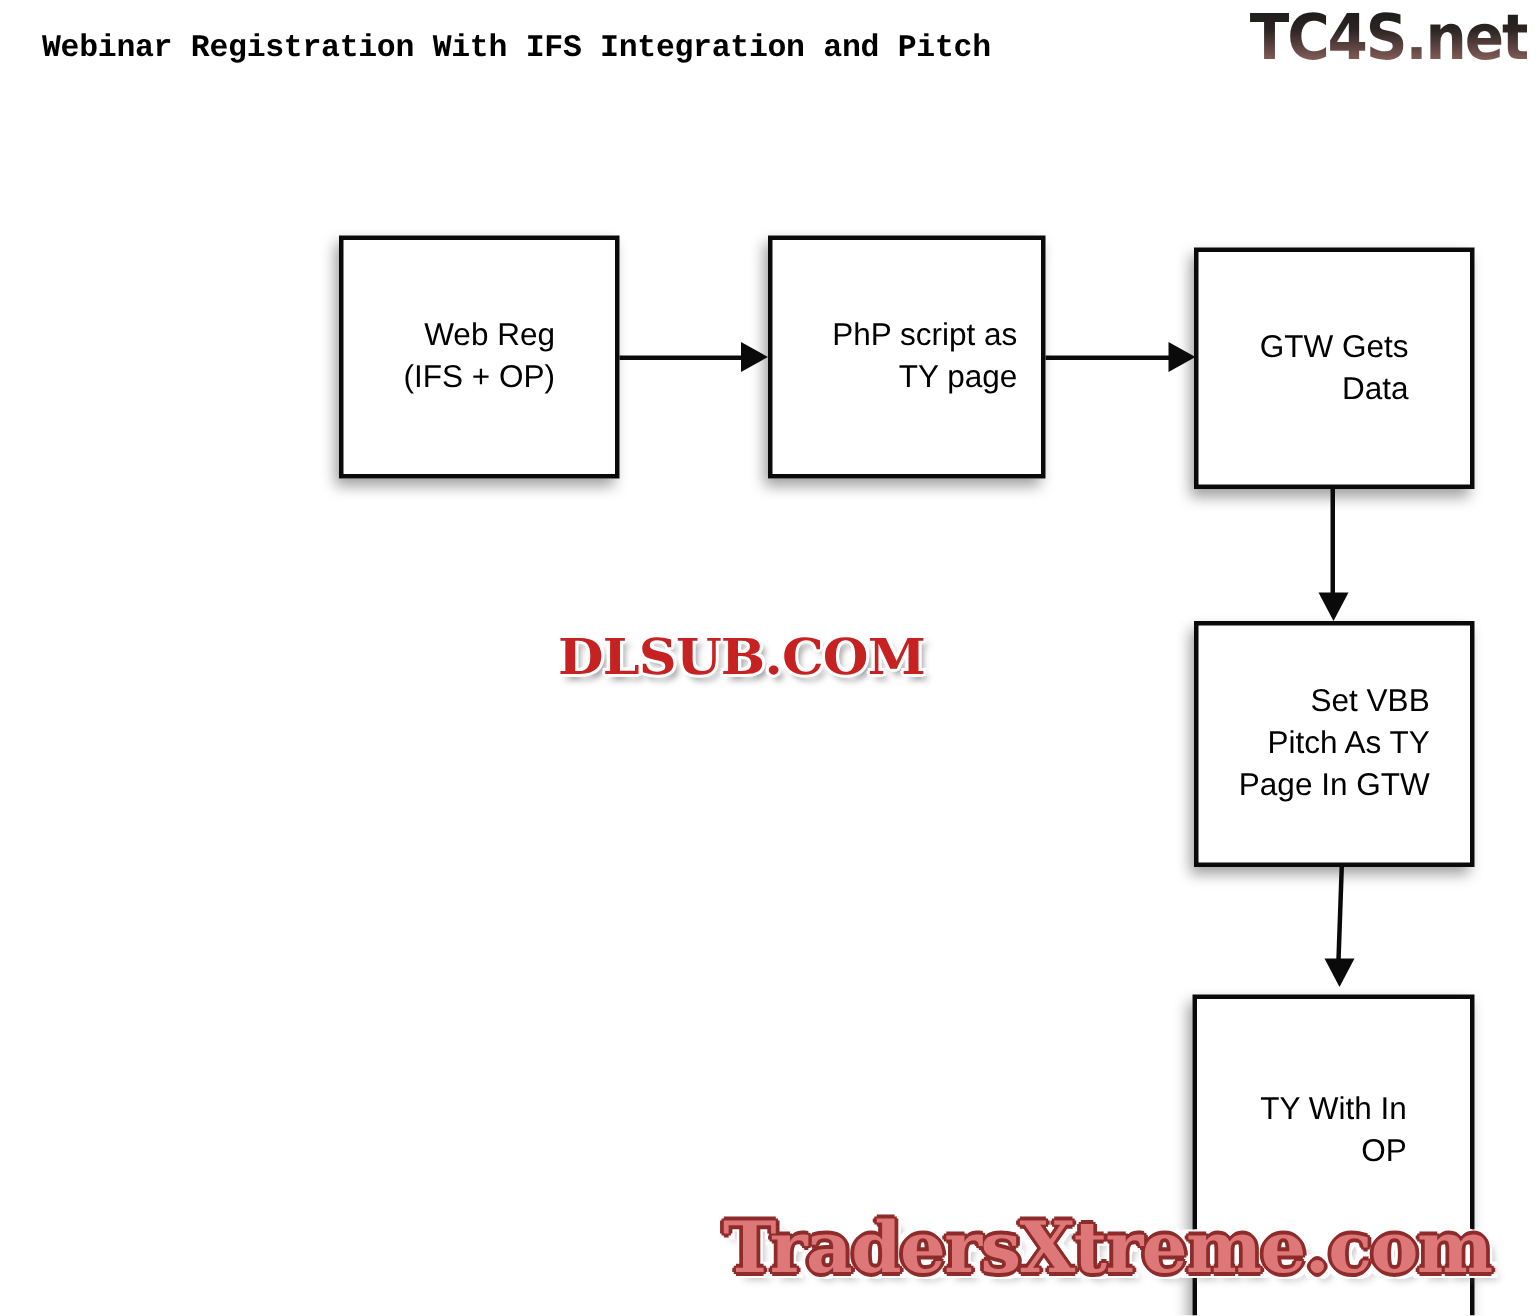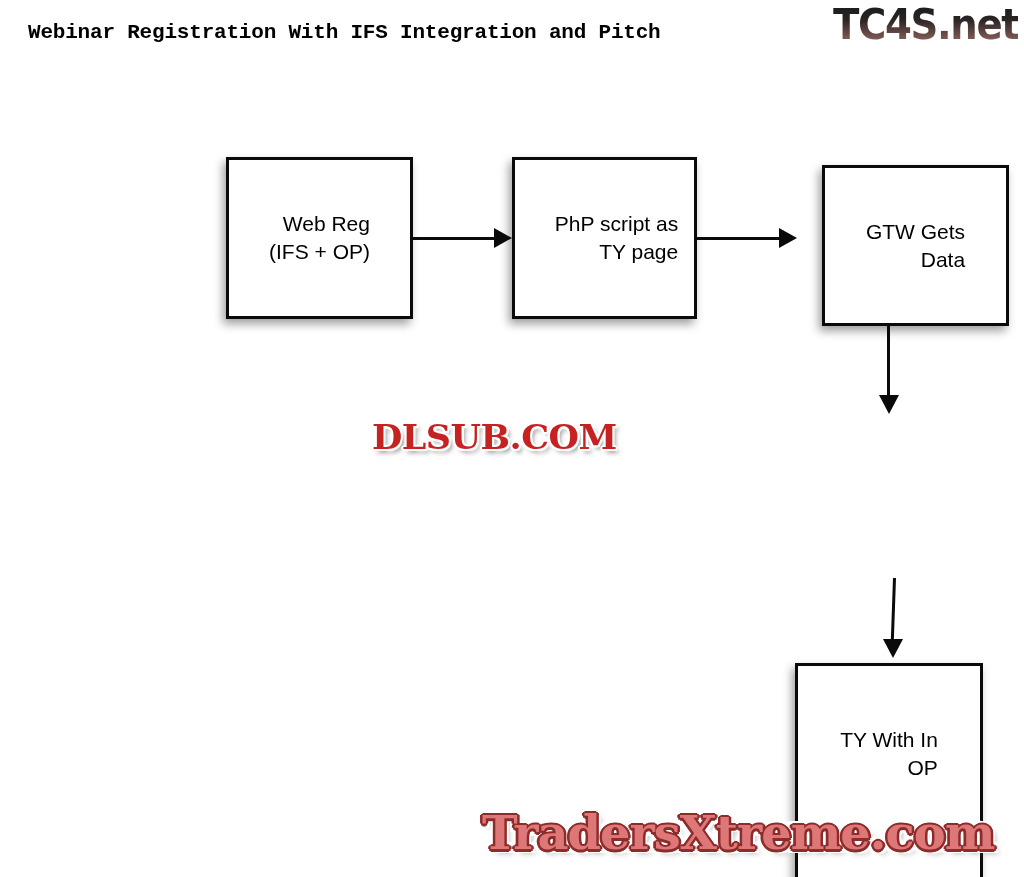--- a/index.html
+++ b/index.html
@@ -65,21 +65,21 @@
     font-family: "Liberation Sans", sans-serif;
     font-size: 21px;
     font-weight: normal;
     color: #000000;
     line-height: 1.33;
     white-space: pre-line;
   }
 
   #box-web-reg      { left: 226px; top: 157px; width: 187px; height: 162px; }
   #box-php-script   { left: 512px; top: 157px; width: 185px; height: 162px; padding-left: 24px; }
-  #box-gtw-gets     { left: 796px; top: 165px; width: 187px; height: 161px; margin-left: 26px; }
+  #box-gtw-gets     { left: 796px; top: 165px; width: 187px; height: 161px; }
   #box-set-vbb      { left: 796px; top: 414px; width: 187px; height: 164px; }
   #box-ty-page-op   { left: 795px; top: 663px; width: 188px; height: 230px; }
   #box-ty-page-op .fc-label { transform: translateY(-24px); }
   .conn-line-h {
     position: absolute;
     height: 3px;
     background: #0a0a0a;
   }
   .conn-line-v {
     position: absolute;
@@ -174,20 +174,25 @@
   <div class="fc-box" id="box-php-script">
     <span class="fc-label">PhP script as
 TY page</span>
   </div>
 
   <div class="fc-box" id="box-gtw-gets">
     <span class="fc-label">GTW Gets
 Data</span>
   </div>
 
+  <div class="fc-box" id="box-set-vbb">
+    <span class="fc-label">Set VBB
+Pitch As TY
+Page In GTW</span>
+  </div>
 
   <div class="fc-box" id="box-ty-page-op">
     <span class="fc-label">TY With In
 OP</span>
   </div>
 
   <div class="conn-line-h" id="conn-1-line"></div>
   <div class="arrow-right" id="conn-1-head"></div>
 
   <div class="conn-line-h" id="conn-2-line"></div>

